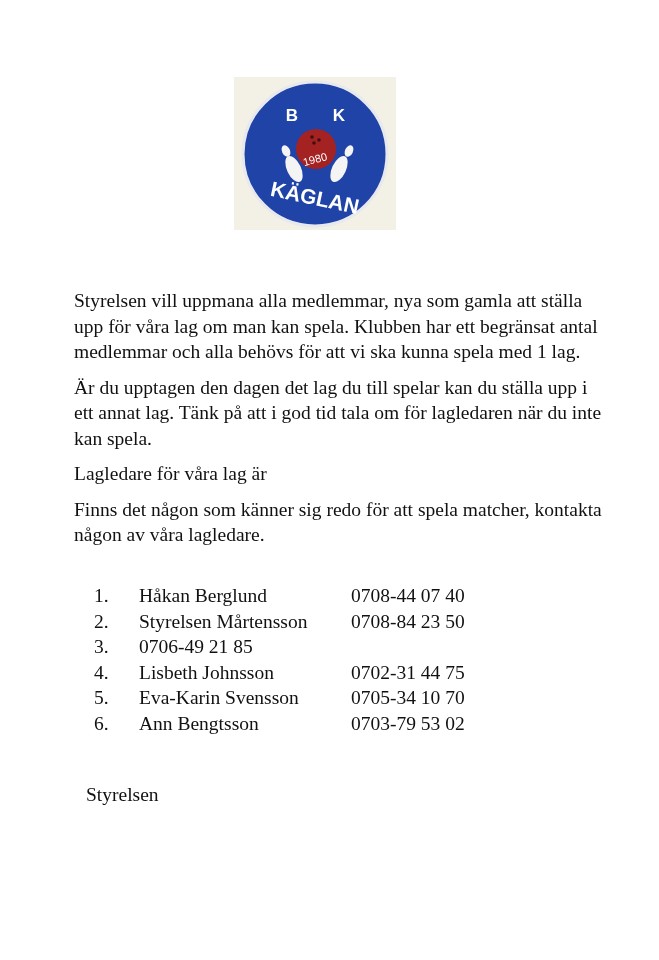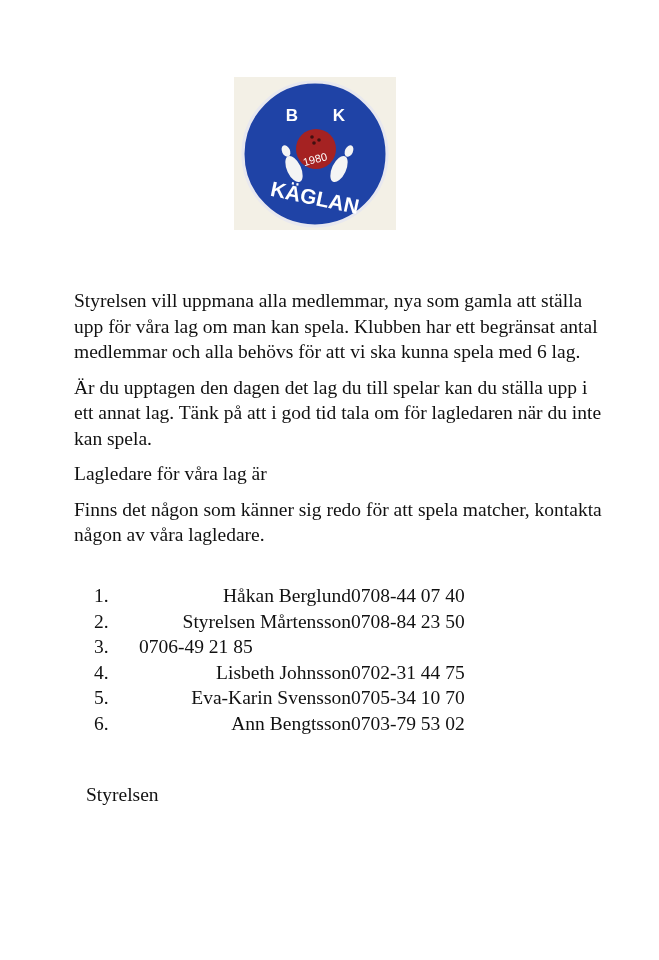--- a/index.html
+++ b/index.html
@@ -7,21 +7,21 @@
            font-family: "Liberation Serif", serif; color: #111111; }
     .logo { position: absolute; left: 234px; top: 77px; width: 162px; height: 153px;
             background: #f3f0e6; }
     .logo svg { width: 100%; height: 100%; display: block; }
     .body-text { position: absolute; left: 74px; top: 288px; width: 530px;
                  font-size: 19.5px; line-height: 25.5px; }
     .body-text p { margin: 0 0 10px 0; }
     .leaders { position: absolute; left: 94px; top: 583px; font-size: 19.5px; line-height: 25.5px; }
     .leader-row { display: flex; height: 25.5px; }
     .leader-num { width: 45px; }
-    .leader-name { width: 212px; text-align: right; }
+    .leader-name { width: 212px; }
     .leader-phone { width: 150px; }
     .signature { position: absolute; left: 74px; top: 782px; font-size: 19.5px; line-height: 25.5px; margin-left: 12px; }
   </style>
 </head>
 <body>
 
 <div class="logo">
   <svg viewBox="0 0 162 153">
     <circle cx="81" cy="77" r="72" fill="#1f43a6" stroke="#e8e8ef" stroke-width="3"></circle>
     <text x="58" y="44" fill="#ffffff" font-family="Liberation Sans, sans-serif" font-weight="bold" font-size="17" text-anchor="middle">B</text>
@@ -37,21 +37,21 @@
     <g fill="#f4f4f4">
       <ellipse cx="115" cy="74" rx="4" ry="6" transform="rotate(25 115 74)"></ellipse>
       <ellipse cx="105" cy="92" rx="7" ry="14" transform="rotate(25 105 92)"></ellipse>
     </g>
     <text x="82" y="86" fill="#ffffff" font-family="Liberation Sans, sans-serif" font-size="11" text-anchor="middle" transform="rotate(-15 82 86)">1980</text>
     <text x="81" y="128" fill="#ffffff" font-family="Liberation Sans, sans-serif" font-weight="bold" font-size="21" text-anchor="middle" transform="rotate(12 81 120)">KÄGLAN</text>
   </svg>
 </div>
 
 <div class="body-text">
-  <p>Styrelsen vill uppmana alla medlemmar, nya som gamla att ställa upp för våra lag om man kan spela. Klubben har ett begränsat antal medlemmar och alla behövs för att vi ska kunna spela med 6 lag.</p>
+  <p>Styrelsen vill uppmana alla medlemmar, nya som gamla att ställa upp för våra lag om man kan spela. Klubben har ett begränsat antal medlemmar och alla behövs för att vi ska kunna spela med 1 lag.</p>
   <p>Är du upptagen den dagen det lag du till spelar kan du ställa upp i ett annat lag. Tänk på att i god tid tala om för lagledaren när du inte kan spela.</p>
   <p>Lagledare för våra lag är</p>
   <p>Finns det någon som känner sig redo för att spela matcher, kontakta någon av våra lagledare.</p>
 </div>
 
 <div class="leaders">
   <div class="leader-row">
     <span class="leader-num">1.</span>
     <span class="leader-name">Håkan Berglund</span>
     <span class="leader-phone">0708-44 07 40</span>

